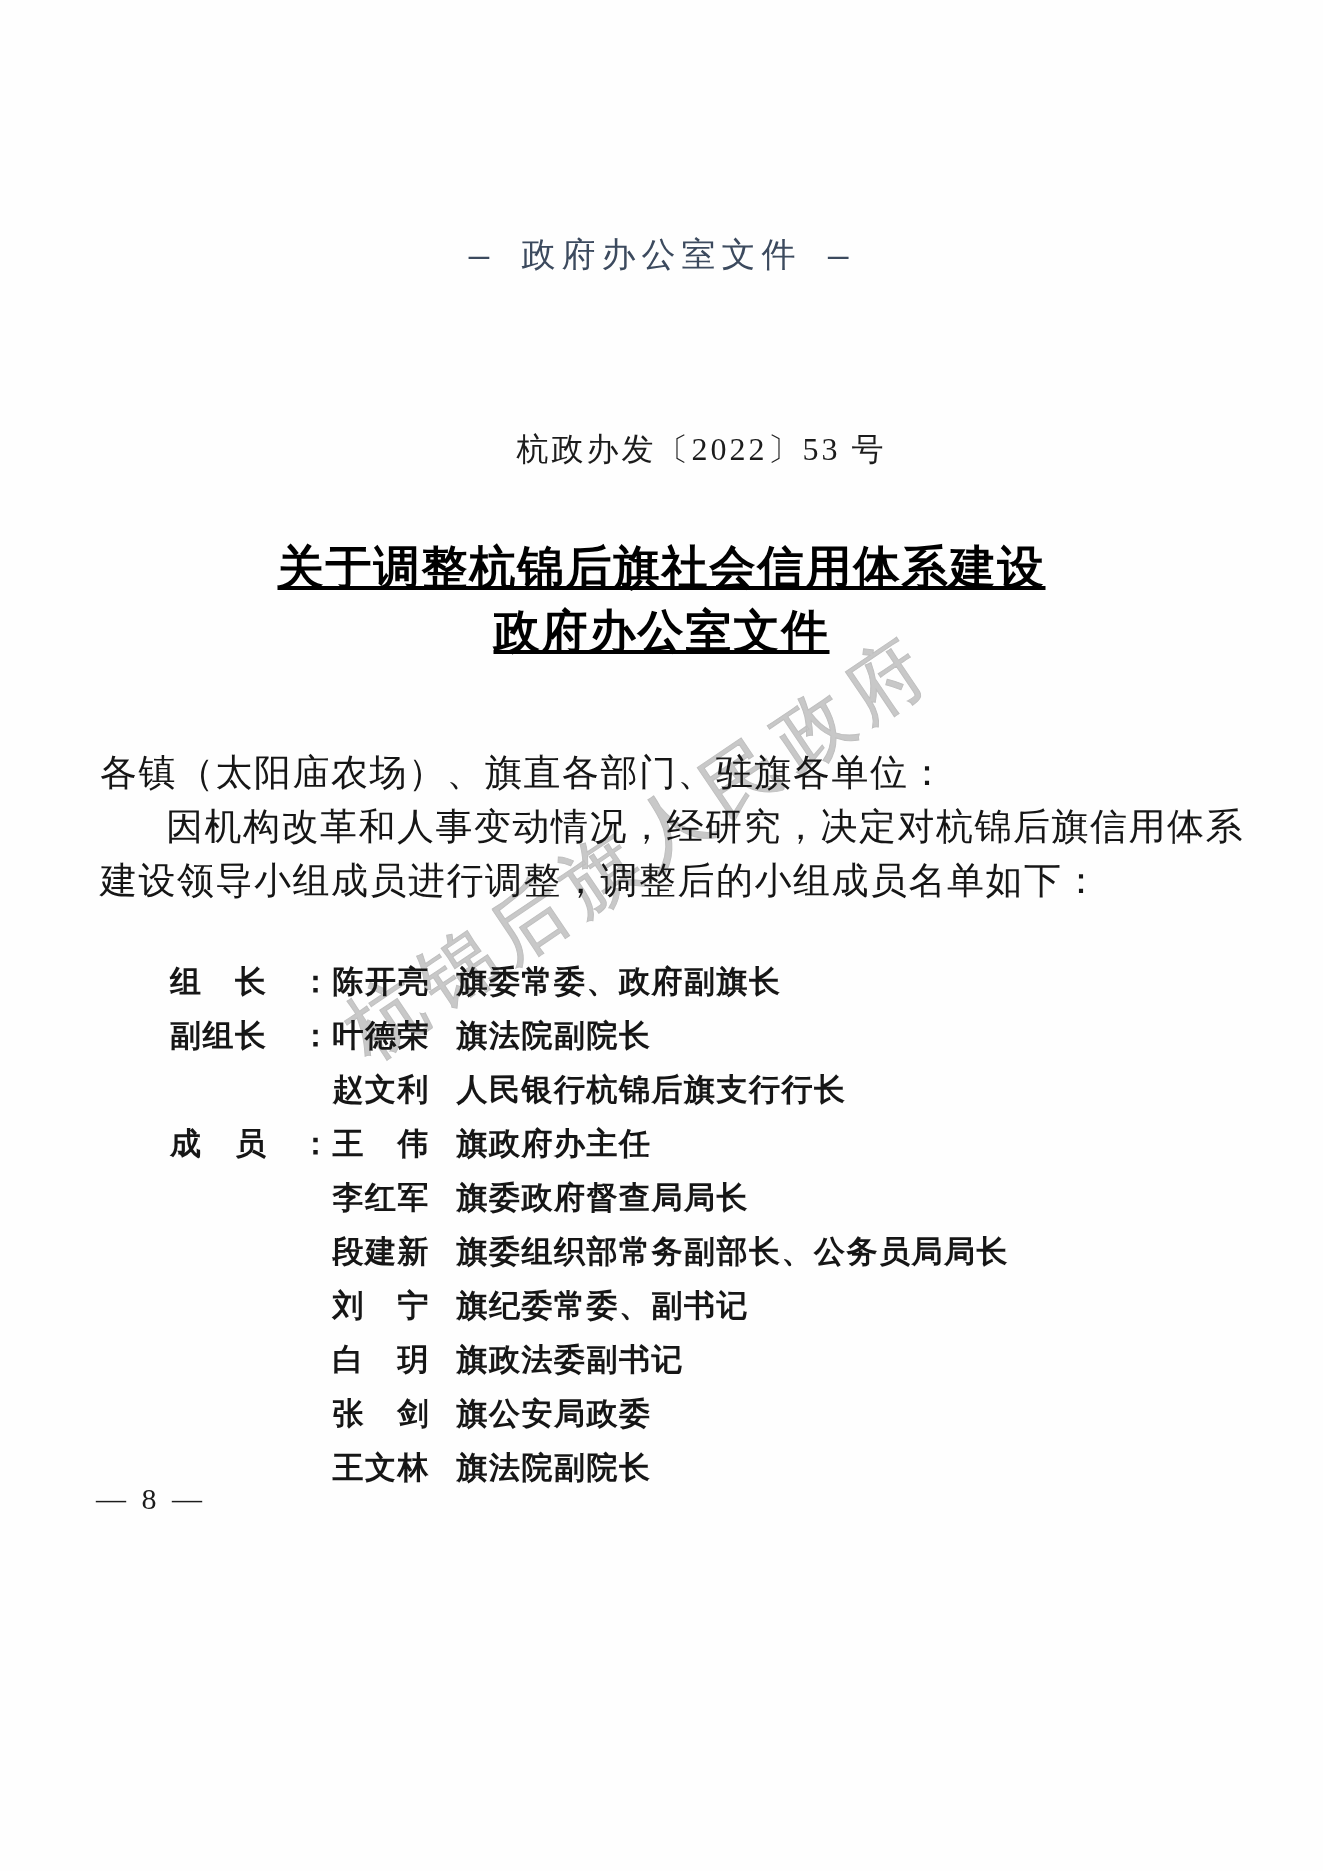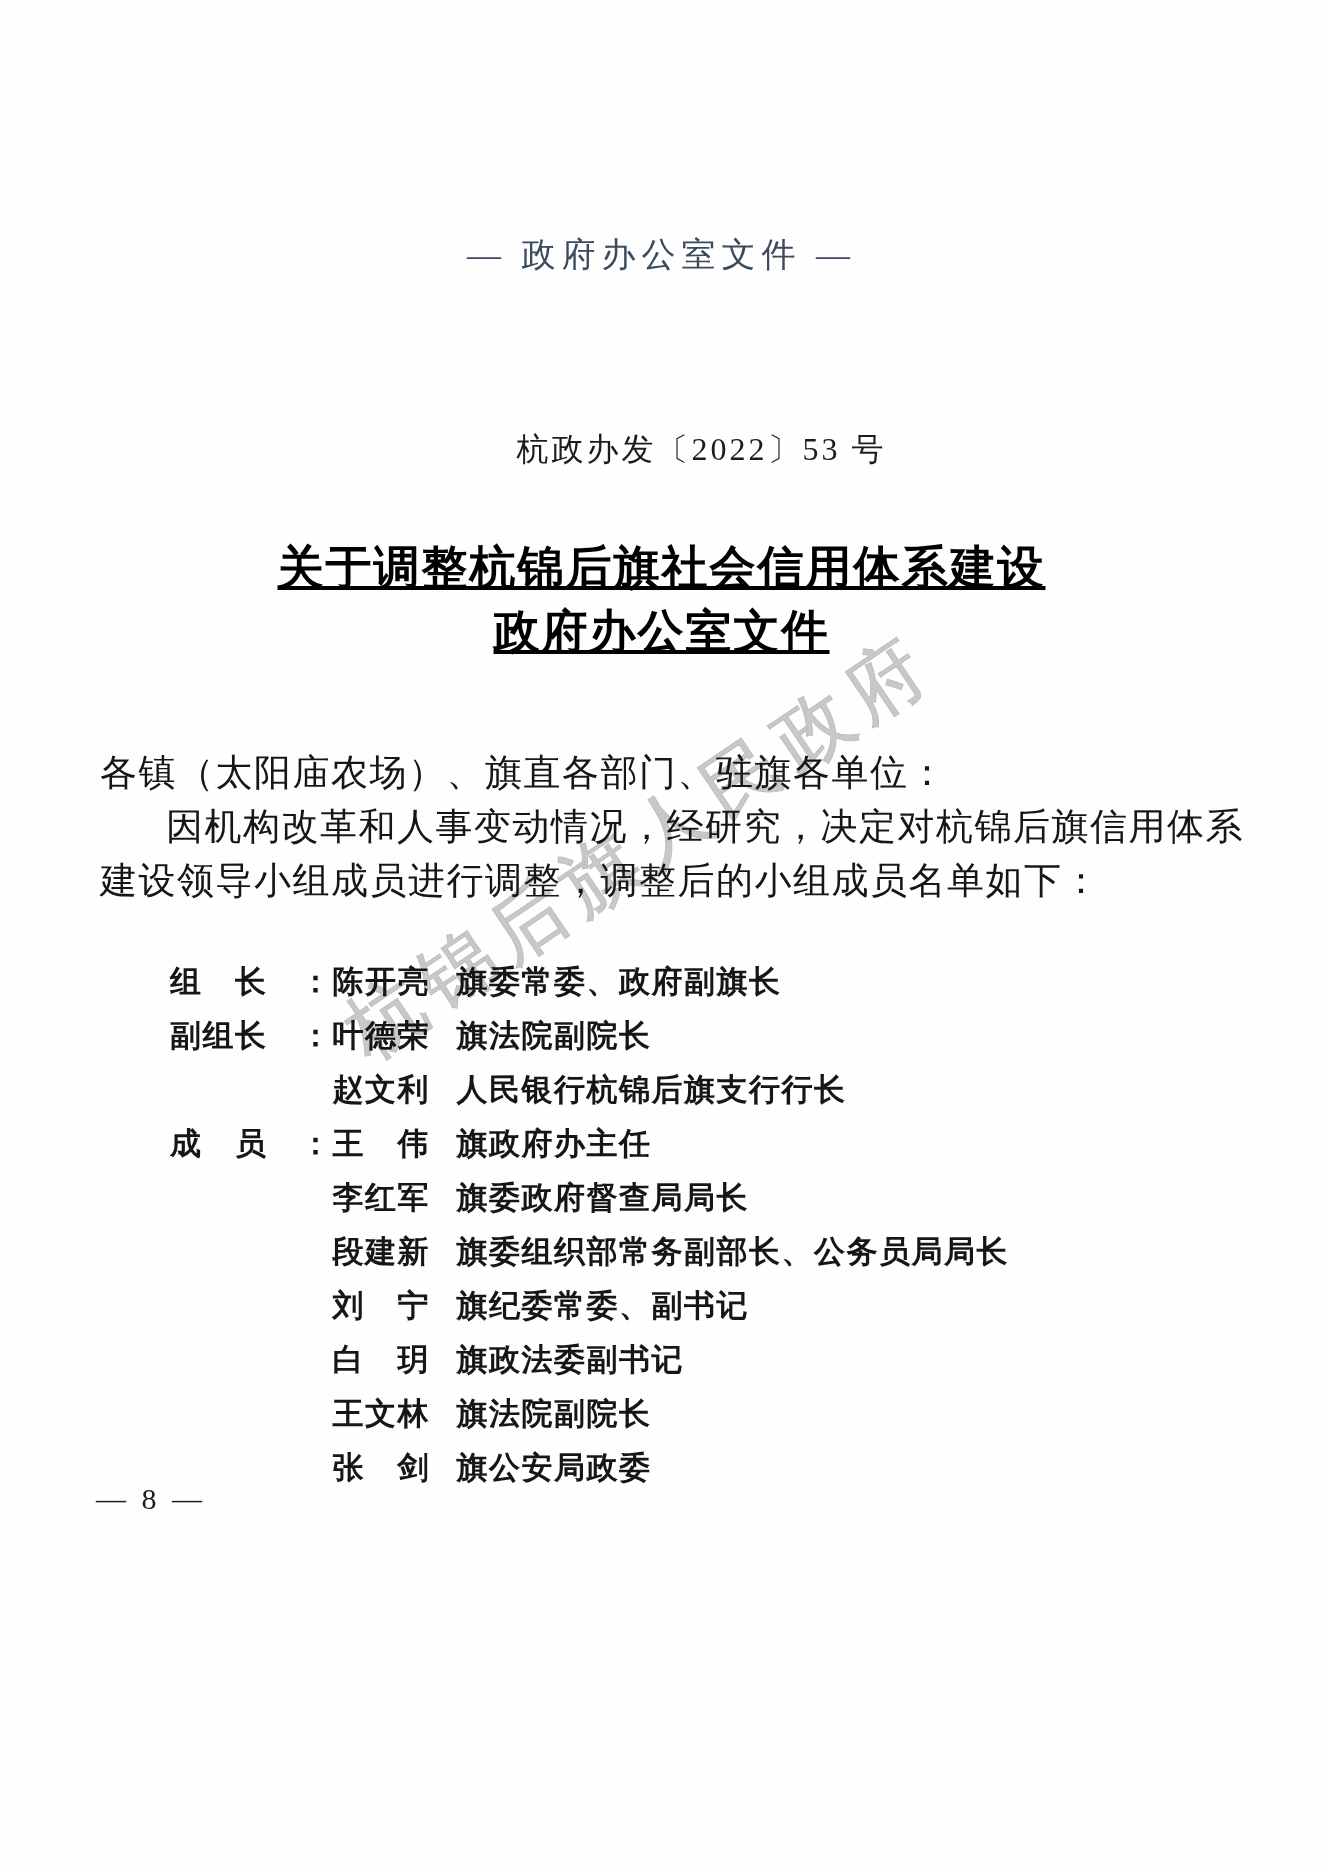--- a/index.html
+++ b/index.html
@@ -53,21 +53,21 @@
   }
   .doc-header {
     position: absolute;
     left: 0;
     top: 232px;
     width: 1323px;
     text-align: center;
     font-size: 34px;
     letter-spacing: 6px;
     color: #3c4a5e;
-    font-family: Liberation Serif, serif;
+    font-family: Liberation Mono, monospace;
     white-space: nowrap;
   }
   .doc-number {
     position: absolute;
     left: 0;
     top: 428px;
     width: 1323px;
     text-align: center;
     font-size: 32px;
     letter-spacing: 3px;
@@ -172,20 +172,20 @@
 
     <div class="roster" id="roster-list">
         <div class="roster-row"><span class="role-label">组　长</span><span class="role-colon">：</span><span class="person-name">陈开亮</span><span class="person-title">旗委常委、政府副旗长</span></div>
         <div class="roster-row"><span class="role-label">副组长</span><span class="role-colon">：</span><span class="person-name">叶德荣</span><span class="person-title">旗法院副院长</span></div>
         <div class="roster-row continued"><span class="role-label">副组长</span><span class="role-colon">：</span><span class="person-name">赵文利</span><span class="person-title">人民银行杭锦后旗支行行长</span></div>
         <div class="roster-row"><span class="role-label">成　员</span><span class="role-colon">：</span><span class="person-name">王　伟</span><span class="person-title">旗政府办主任</span></div>
         <div class="roster-row continued"><span class="role-label">成　员</span><span class="role-colon">：</span><span class="person-name">李红军</span><span class="person-title">旗委政府督查局局长</span></div>
         <div class="roster-row continued"><span class="role-label">成　员</span><span class="role-colon">：</span><span class="person-name">段建新</span><span class="person-title">旗委组织部常务副部长、公务员局局长</span></div>
         <div class="roster-row continued"><span class="role-label">成　员</span><span class="role-colon">：</span><span class="person-name">刘　宁</span><span class="person-title">旗纪委常委、副书记</span></div>
         <div class="roster-row continued"><span class="role-label">成　员</span><span class="role-colon">：</span><span class="person-name">白　玥</span><span class="person-title">旗政法委副书记</span></div>
+        <div class="roster-row continued"><span class="role-label">成　员</span><span class="role-colon">：</span><span class="person-name">张　剑</span><span class="person-title">旗公安局政委</span></div>
         <div class="roster-row continued"><span class="role-label">成　员</span><span class="role-colon">：</span><span class="person-name">王文林</span><span class="person-title">旗法院副院长</span></div>
-        <div class="roster-row continued"><span class="role-label">成　员</span><span class="role-colon">：</span><span class="person-name">张　剑</span><span class="person-title">旗公安局政委</span></div>
       </div>
 
     <div class="page-number">— 8 —</div>
 
   </div>
 </div>
 
 </body></html>

